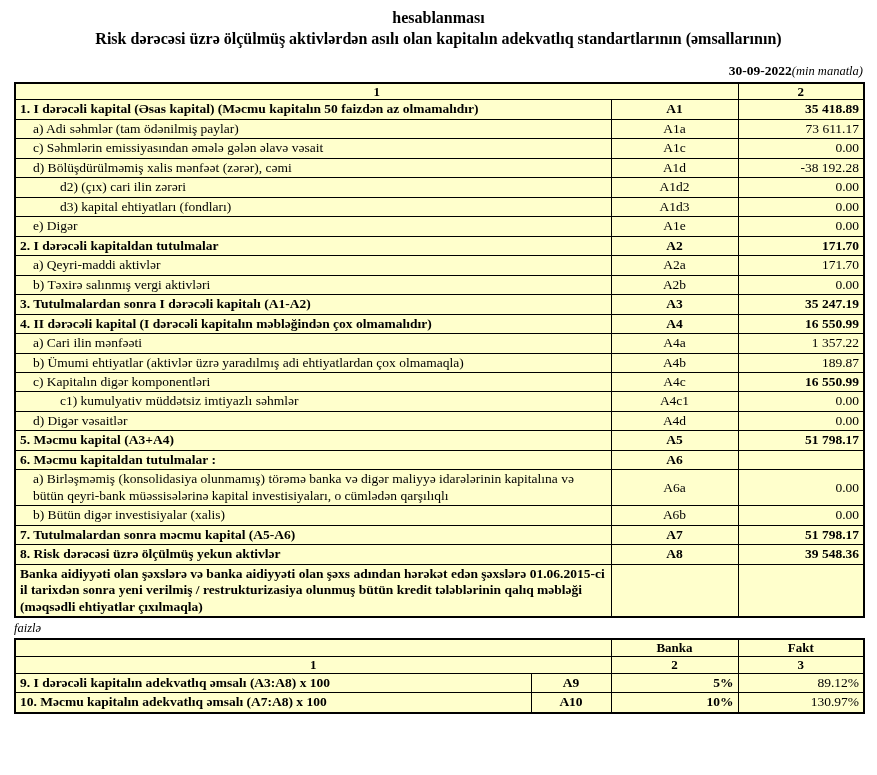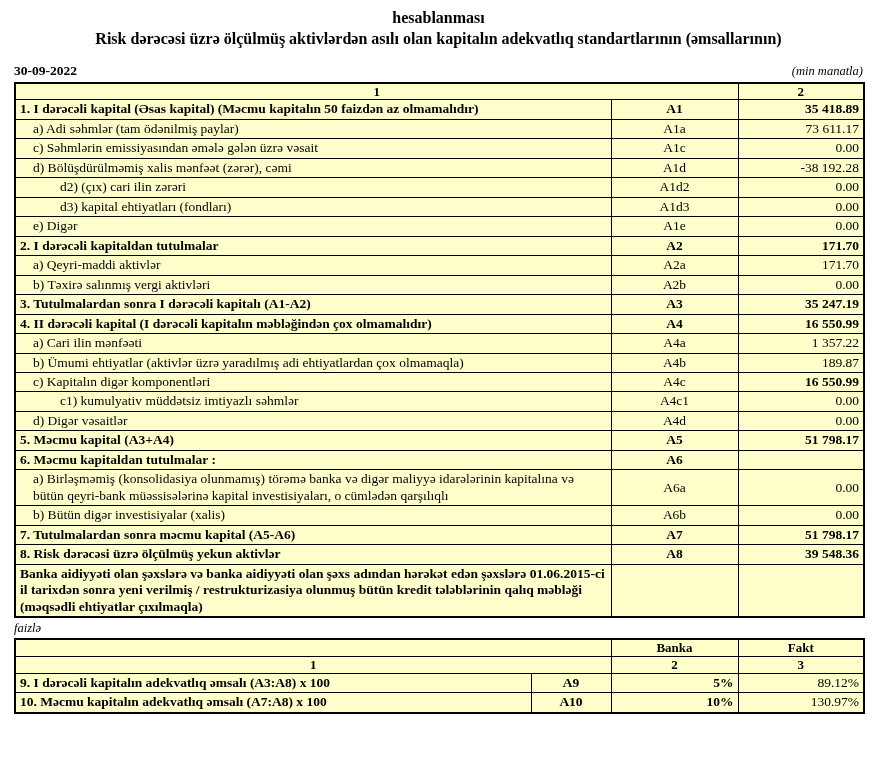--- a/index.html
+++ b/index.html
@@ -6,21 +6,21 @@
   html, body {
     margin: 0; padding: 0;
     width: 877px; height: 775px;
     background: #ffffff;
     color: #000;
     font-family: "Liberation Serif", "DejaVu Serif", serif;
     overflow: hidden;
   }
   .page { padding: 6px 14px 6px 14px; }
   .title { text-align: center; font-weight: bold; font-size: 16px; line-height: 1.3; margin-top: 2px; }
-  .meta { display: flex; justify-content: space-between; align-items: flex-end; margin: 13px 0 3px 0; gap: 30px; }
+  .meta { display: flex; justify-content: flex-end; align-items: flex-end; margin: 13px 0 3px 0; }
   .date { font-weight: bold; font-size: 13.5px; }
   .unit-note { font-style: italic; font-size: 12.5px; }
 
   table { border-collapse: collapse; table-layout: fixed; width: 849px; border: 2px solid #000; }
   td {
     border: 1px solid #000;
     background: #FFFFCC;
     font-size: 13.5px;
     line-height: 1.22;
     padding: 1px 4px;
@@ -82,21 +82,21 @@
           <td class="label-cell indent-0">1. I dərəcəli kapital (Əsas kapital) (Məcmu kapitalın 50 faizdən  az olmamalıdır)</td>
           <td class="code-cell">A1</td>
           <td class="value-cell">35 418.89</td>
         </tr>
         <tr>
           <td class="label-cell indent-1">a) Adi səhmlər (tam ödənilmiş paylar)</td>
           <td class="code-cell">A1a</td>
           <td class="value-cell">73 611.17</td>
         </tr>
         <tr>
-          <td class="label-cell indent-1">c) Səhmlərin emissiyasından əmələ gələn  üzrə vəsait</td>
+          <td class="label-cell indent-1">c) Səhmlərin emissiyasından əmələ gələn  əlavə vəsait</td>
           <td class="code-cell">A1c</td>
           <td class="value-cell">0.00</td>
         </tr>
         <tr>
           <td class="label-cell indent-1">d)   Bölüşdürülməmiş xalis mənfəət (zərər), cəmi</td>
           <td class="code-cell">A1d</td>
           <td class="value-cell">-38 192.28</td>
         </tr>
         <tr>
           <td class="label-cell indent-2">d2) (çıx) cari ilin zərəri</td>

